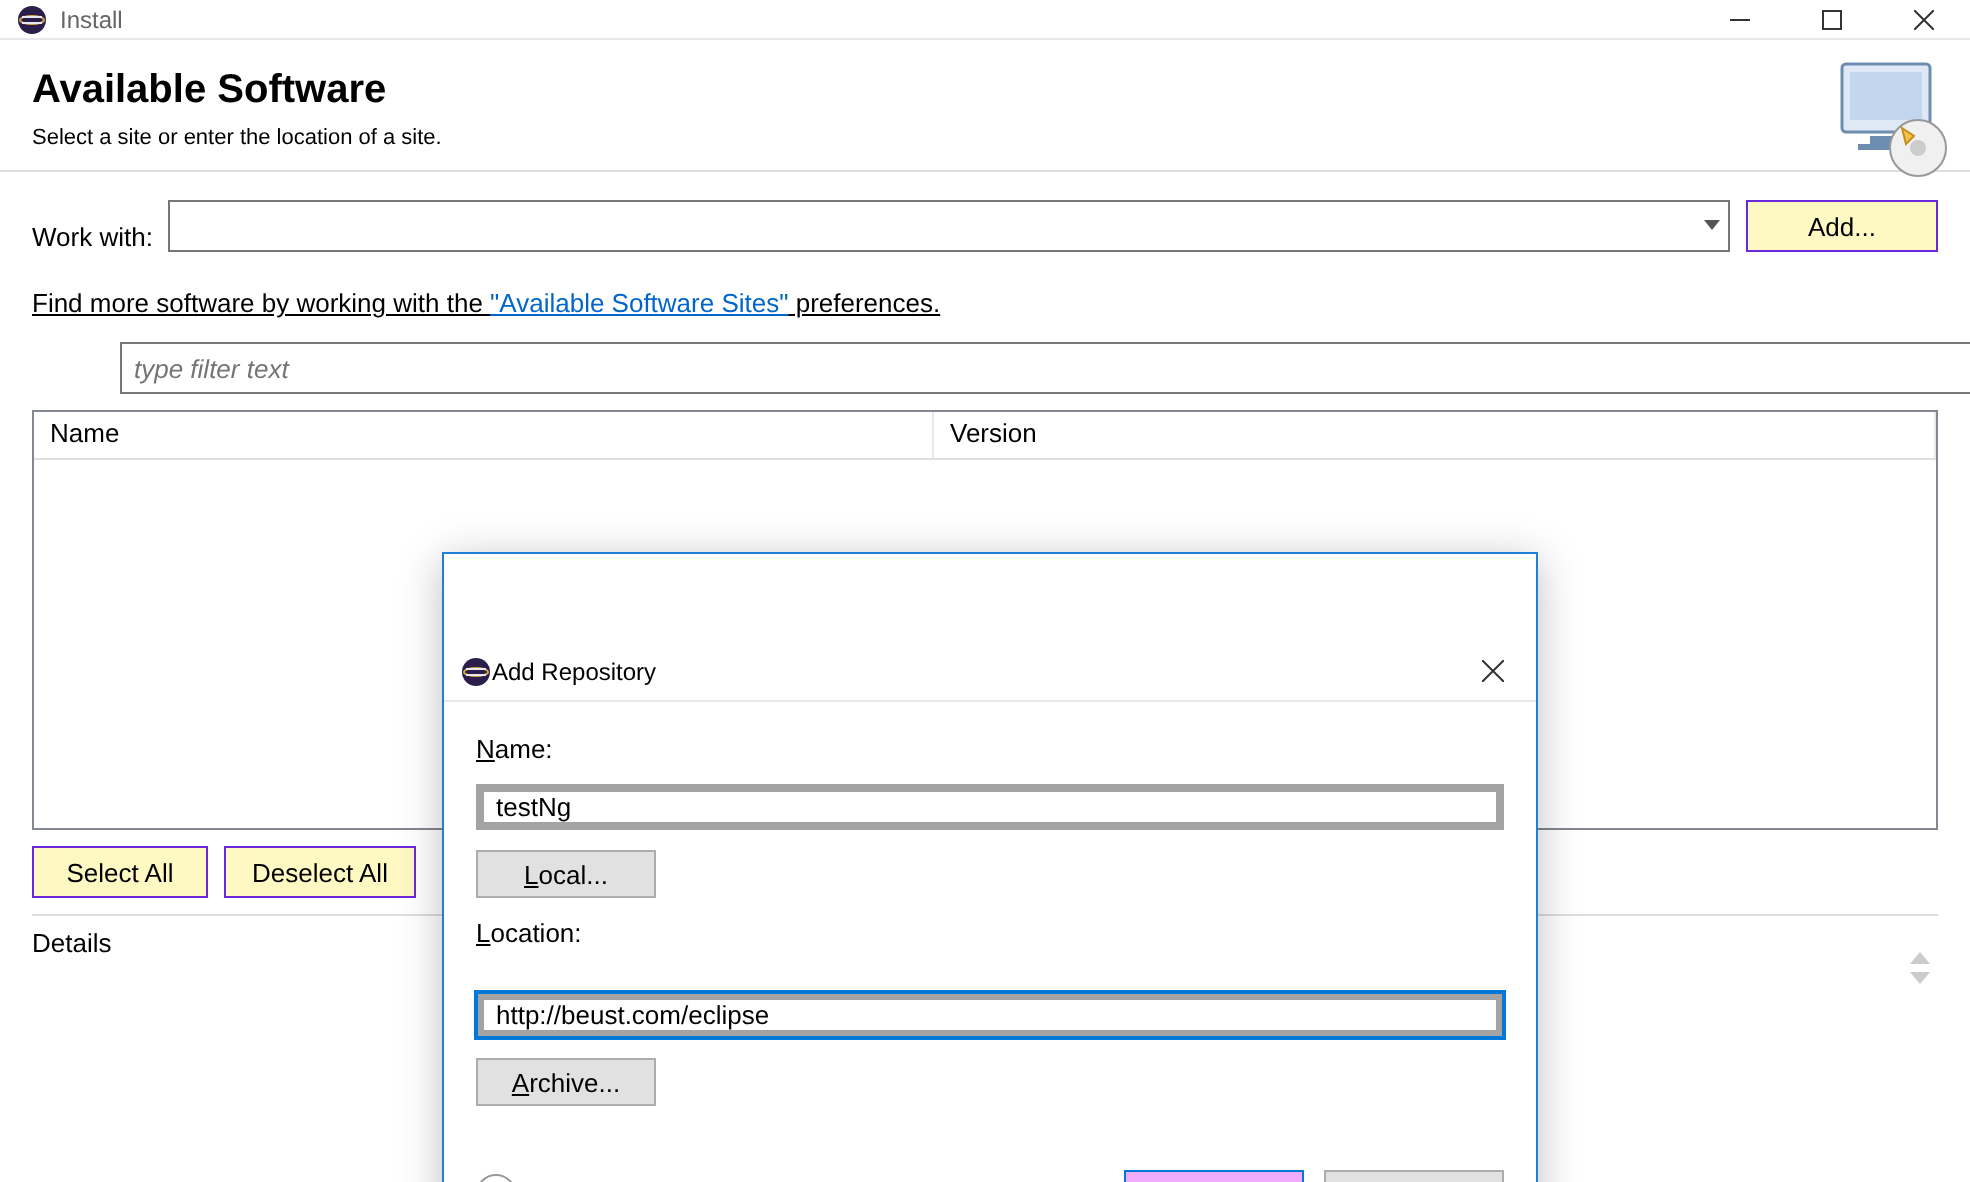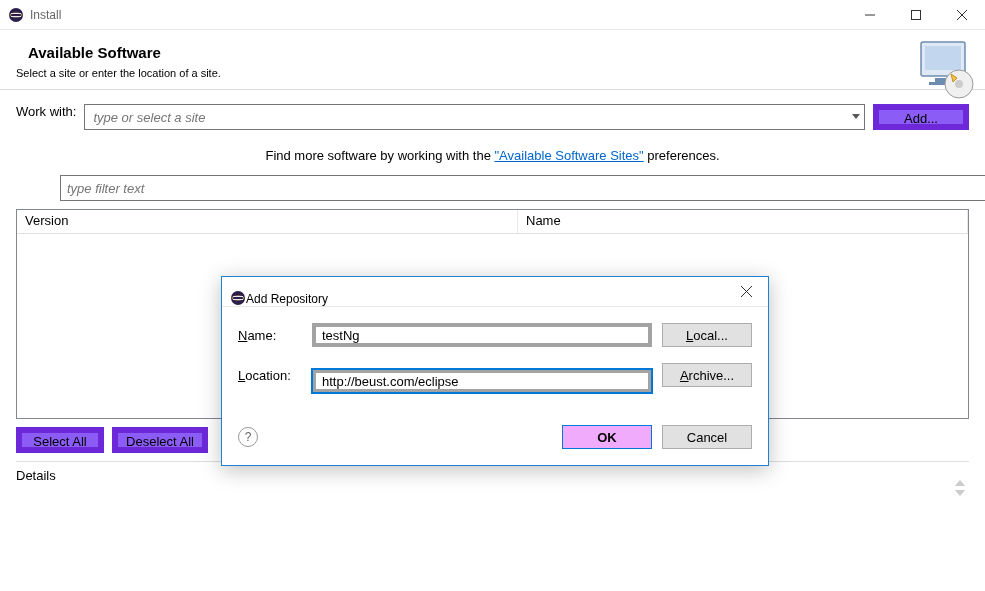--- a/index.html
+++ b/index.html
@@ -1,39 +1,39 @@
 <!DOCTYPE html>
 <html><head>
 <meta charset="utf-8">
 <style>
 * { box-sizing: border-box; font-family: "Segoe UI", Tahoma, sans-serif; }
 body { margin: 0; background: #fff; font-size: 13px; color: #000; width: 985px; height: 591px; overflow: hidden; position: relative; }
 
 
-.titlebar { height: 30px; display: flex; align-items: center; padding: 0 0 0 8px; background: #fff; border-bottom: 1px solid #e8e8e8; }
+.titlebar { height: 20px; display: flex; align-items: center; padding: 0 0 0 8px; background: #fff; border-bottom: 1px solid #e8e8e8; }
 .titlebar .icon { width: 16px; height: 16px; margin-right: 6px; display: inline-flex; align-items: center; justify-content: center; }
 .titlebar .title { color: #666; font-size: 12px; }
 .titlebar .controls { margin-left: auto; display: flex; }
 .titlebar .ctrl { width: 46px; height: 30px; display: flex; align-items: center; justify-content: center; color: #333; font-size: 11px; }
 
 
 .header-panel { padding: 14px 16px 10px 16px; position: relative; border-bottom: 1px solid #ddd; }
-.header-panel h1 { margin: 0 0 6px 12px; font-size: 15px; font-weight: bold; }
+.header-panel h1 { margin: 0 0 6px 0; font-size: 20px; font-weight: bold; }
 .header-panel .subtitle { font-size: 11px; }
 .header-panel .hero-icon { position: absolute; right: 6px; top: 6px; width: 66px; height: 66px; }
 
 
-.workwith { padding: 14px 16px 12px 16px; display: flex; align-items: flex-start; gap: 8px; }
+.workwith { padding: 14px 16px 12px 16px; display: flex; align-items: flex-end; gap: 8px; }
 .workwith label { white-space: nowrap; }
 .combo { flex: 1; height: 26px; border: 1px solid #767676; display: flex; align-items: center; padding: 0 6px; background: #fff; position: relative; }
 .combo input { border: none; outline: none; width: 100%; font-size: 13px; font-style: italic; color: #666; background: transparent; }
 .combo .chev { position: absolute; right: 4px; font-size: 10px; color: #555; }
-.btn { height: 26px; min-width: 96px; background: #8b5cf6; border: 6px solid #6d28d9; font-size: 13px; cursor: pointer; }
-
-.helper-line { text-align: center; padding: 6px 16px 12px 16px; font-size: 13px; }
+.btn { height: 26px; min-width: 96px; background: #fef9c3; border: 1px solid #6d28d9; font-size: 13px; cursor: pointer; }
+
+.helper-line { text-align: left; padding: 6px 16px 12px 16px; font-size: 13px; text-decoration: underline; }
 .helper-line a { color: #0066cc; }
 
 
 .filter-row { padding: 0 16px; }
 .filter-input { width: 100%; height: 26px; border: 1px solid #767676; padding: 0 6px; font-size: 13px; font-style: italic; color: #666; outline: none; margin-left: 44px; }
 
 
 .table-wrap { margin: 8px 16px 0 16px; border: 1px solid #828790; height: 210px; background: #fff; overflow: hidden; }
 .table-head { display: flex; background: #fff; border-bottom: 1px solid #e0e0e0; height: 24px; }
 .table-head .col { padding: 3px 8px; font-size: 13px; border-right: 1px solid #e8e8e8; }
@@ -45,25 +45,25 @@
 
 
 .btn-row { padding: 8px 16px; display: flex; gap: 8px; }
 
 
 .details-panel { margin: 0 16px; border-top: 1px solid #ddd; padding: 6px 0 0 0; position: relative; }
 .details-panel .spin { position: absolute; right: 4px; top: 18px; display: flex; flex-direction: column; gap: 2px; color: #bbb; font-size: 9px; }
 
 
 .modal { position: absolute; left: 221px; top: 276px; width: 548px; background: #fff; border: 1px solid #227fd6; box-shadow: 0 4px 20px rgba(0,0,0,.25); }
-.modal .m-titlebar { height: 30px; display: flex; align-items: flex-end; padding: 0 0 0 8px; border-bottom: 1px solid #e8e8e8; }
+.modal .m-titlebar { height: 30px; display: flex; align-items: center; padding: 0 0 0 8px; border-bottom: 1px solid #e8e8e8; margin-top: 44px; }
 .modal .m-title { font-size: 12px; color: #000; }
 .modal .m-close { margin-left: auto; width: 44px; height: 30px; display: flex; align-items: center; justify-content: center; font-size: 14px; }
 .modal .m-body { padding: 16px 16px 8px 16px; }
-.form-row { display: flex; align-items: center; gap: 10px; margin-bottom: 10px; }
+.form-row { display: flex; gap: 10px; margin-bottom: 10px; flex-direction: column; }
 .form-row label { width: 64px; }
 .form-row label .ul { text-decoration: underline; }
 .form-row input { flex: 1; height: 24px; border: 4px solid #a3a3a3; padding: 0 6px; font-size: 13px; outline: none; }
 .form-row input.focused { outline: 2px solid #0078d7; outline-offset: -1px; margin-top: 12px; }
 .m-btn { height: 24px; width: 90px; background: #e1e1e1; border: 1px solid #adadad; font-size: 13px; cursor: pointer; }
 .m-footer { display: flex; align-items: center; padding: 14px 16px 16px 16px; gap: 10px; }
 .m-footer .help { width: 20px; height: 20px; border: 1px solid #999; border-radius: 50%; display: flex; align-items: center; justify-content: center; color: #666; font-size: 12px; }
 .m-footer .spacer { flex: 1; }
 .m-footer .primary { border: 1px solid #0078d7; background: #f0abfc; font-weight: bold; }
 
@@ -114,42 +114,41 @@
       <circle cx="46" cy="48" r="14" fill="#f0f0f0" stroke="#999"></circle>
       <circle cx="46" cy="48" r="4" fill="#ccc"></circle>
       <path d="M38 38 L44 42 L40 46 Z" fill="#f6c34a" stroke="#c4901a"></path>
     </svg>
   </div>
 </div>
 
 <div class="workwith">
   <label>Work with:</label>
   <div class="combo">
-    <input type="text" placeholder="type or select a site" style="">
     <span class="chev">
       <svg width="8" height="6">
           <path d="M0 0 L8 0 L4 5 Z" fill="#555"></path>
         </svg>
     </span>
   </div>
   <button class="btn">Add...</button>
 </div>
 
 <div class="helper-line">
   <span>Find more software by working with the </span><a href="#">"Available Software Sites"</a><span> preferences.</span>
 </div>
 
 <div class="filter-row">
   <input class="filter-input" type="text" placeholder="type filter text" style="">
 </div>
 
 <div class="table-wrap">
   <div class="table-head">
+    <div class="col col-name">Name</div>
     <div class="col col-version">Version</div>
-    <div class="col col-name">Name</div>
   </div>
 </div>
 
 <div class="btn-row">
   <button class="btn" style="min-width:88px">Select All</button>
   <button class="btn" style="min-width:96px">Deselect All</button>
 </div>
 
 <div class="details-panel">
   <div>Details</div>

